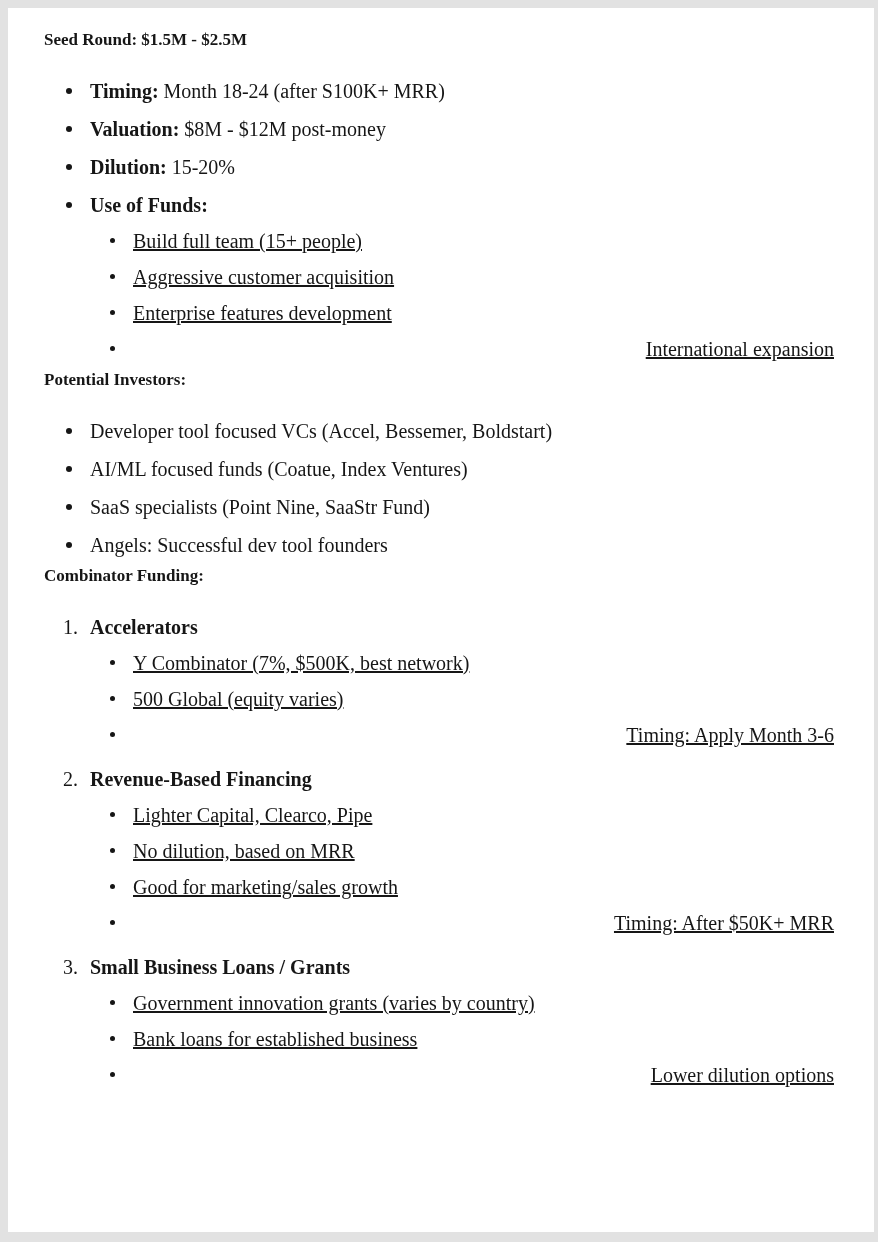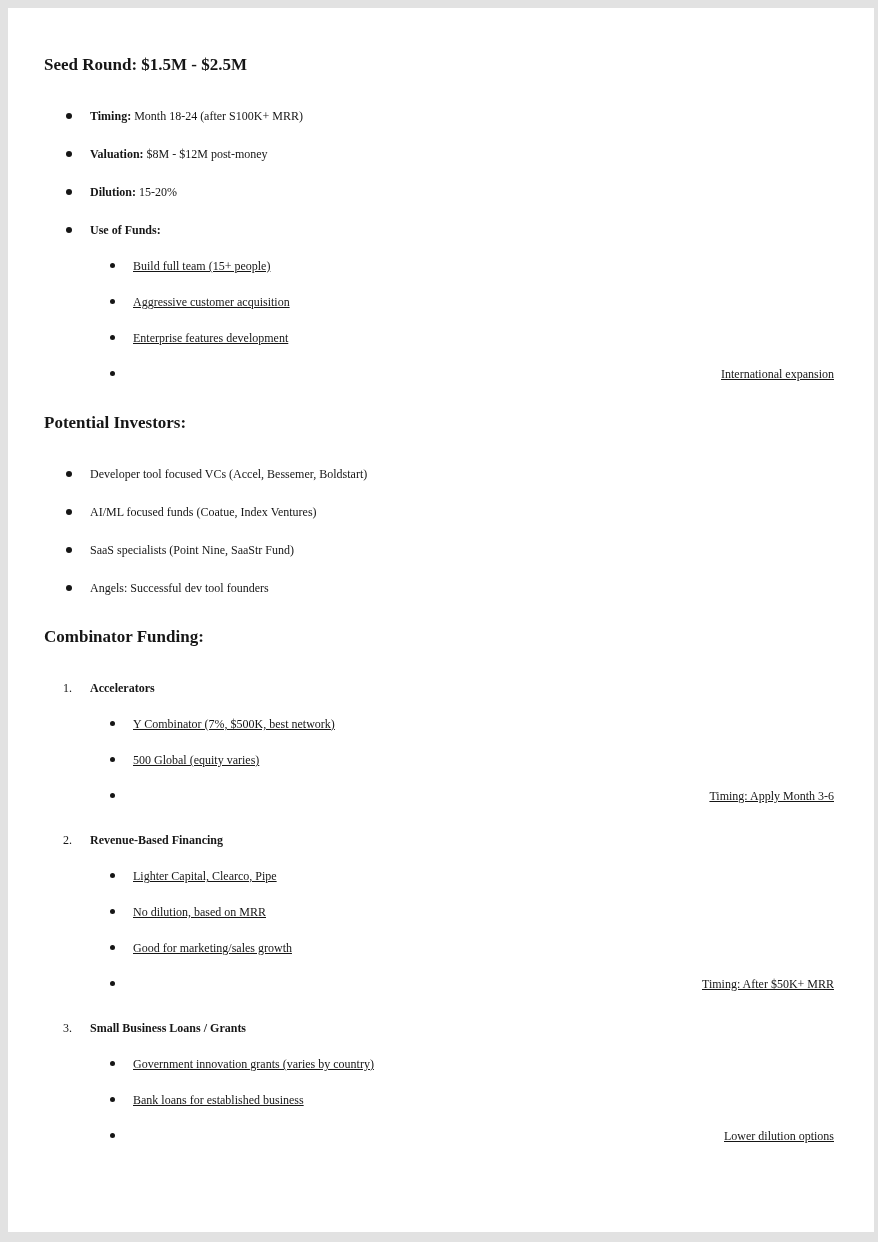--- a/index.html
+++ b/index.html
@@ -18,33 +18,33 @@
   }
   .canvas {
     width: 100%;
     height: 100%;
     padding: 8px 4px 10px 8px;
   }
   .page {
     width: 100%;
     height: 100%;
     background: var(--paper);
-    padding: 45px 40px 0 36px;
+    padding: 20px 40px 0 36px;
     overflow: hidden;
   }
   h2 {
     font-size: 17px;
     line-height: 24px;
     font-weight: 700;
     margin: 0 0 28px 0;
   }
-  section + section { margin-top: 26px; }
+  section + section { margin-top: 8px; }
   ul, ol { list-style: none; margin: 0; padding: 0; }
   li {
-    font-size: 12px;
+    font-size: 20px;
     line-height: 22px;
   }
   .l1 > li {
     position: relative;
     padding-left: 46px;
     margin-bottom: 16px;
   }
   .l1 > li:last-child { margin-bottom: 0; }
   .bullet {
     position: absolute;

